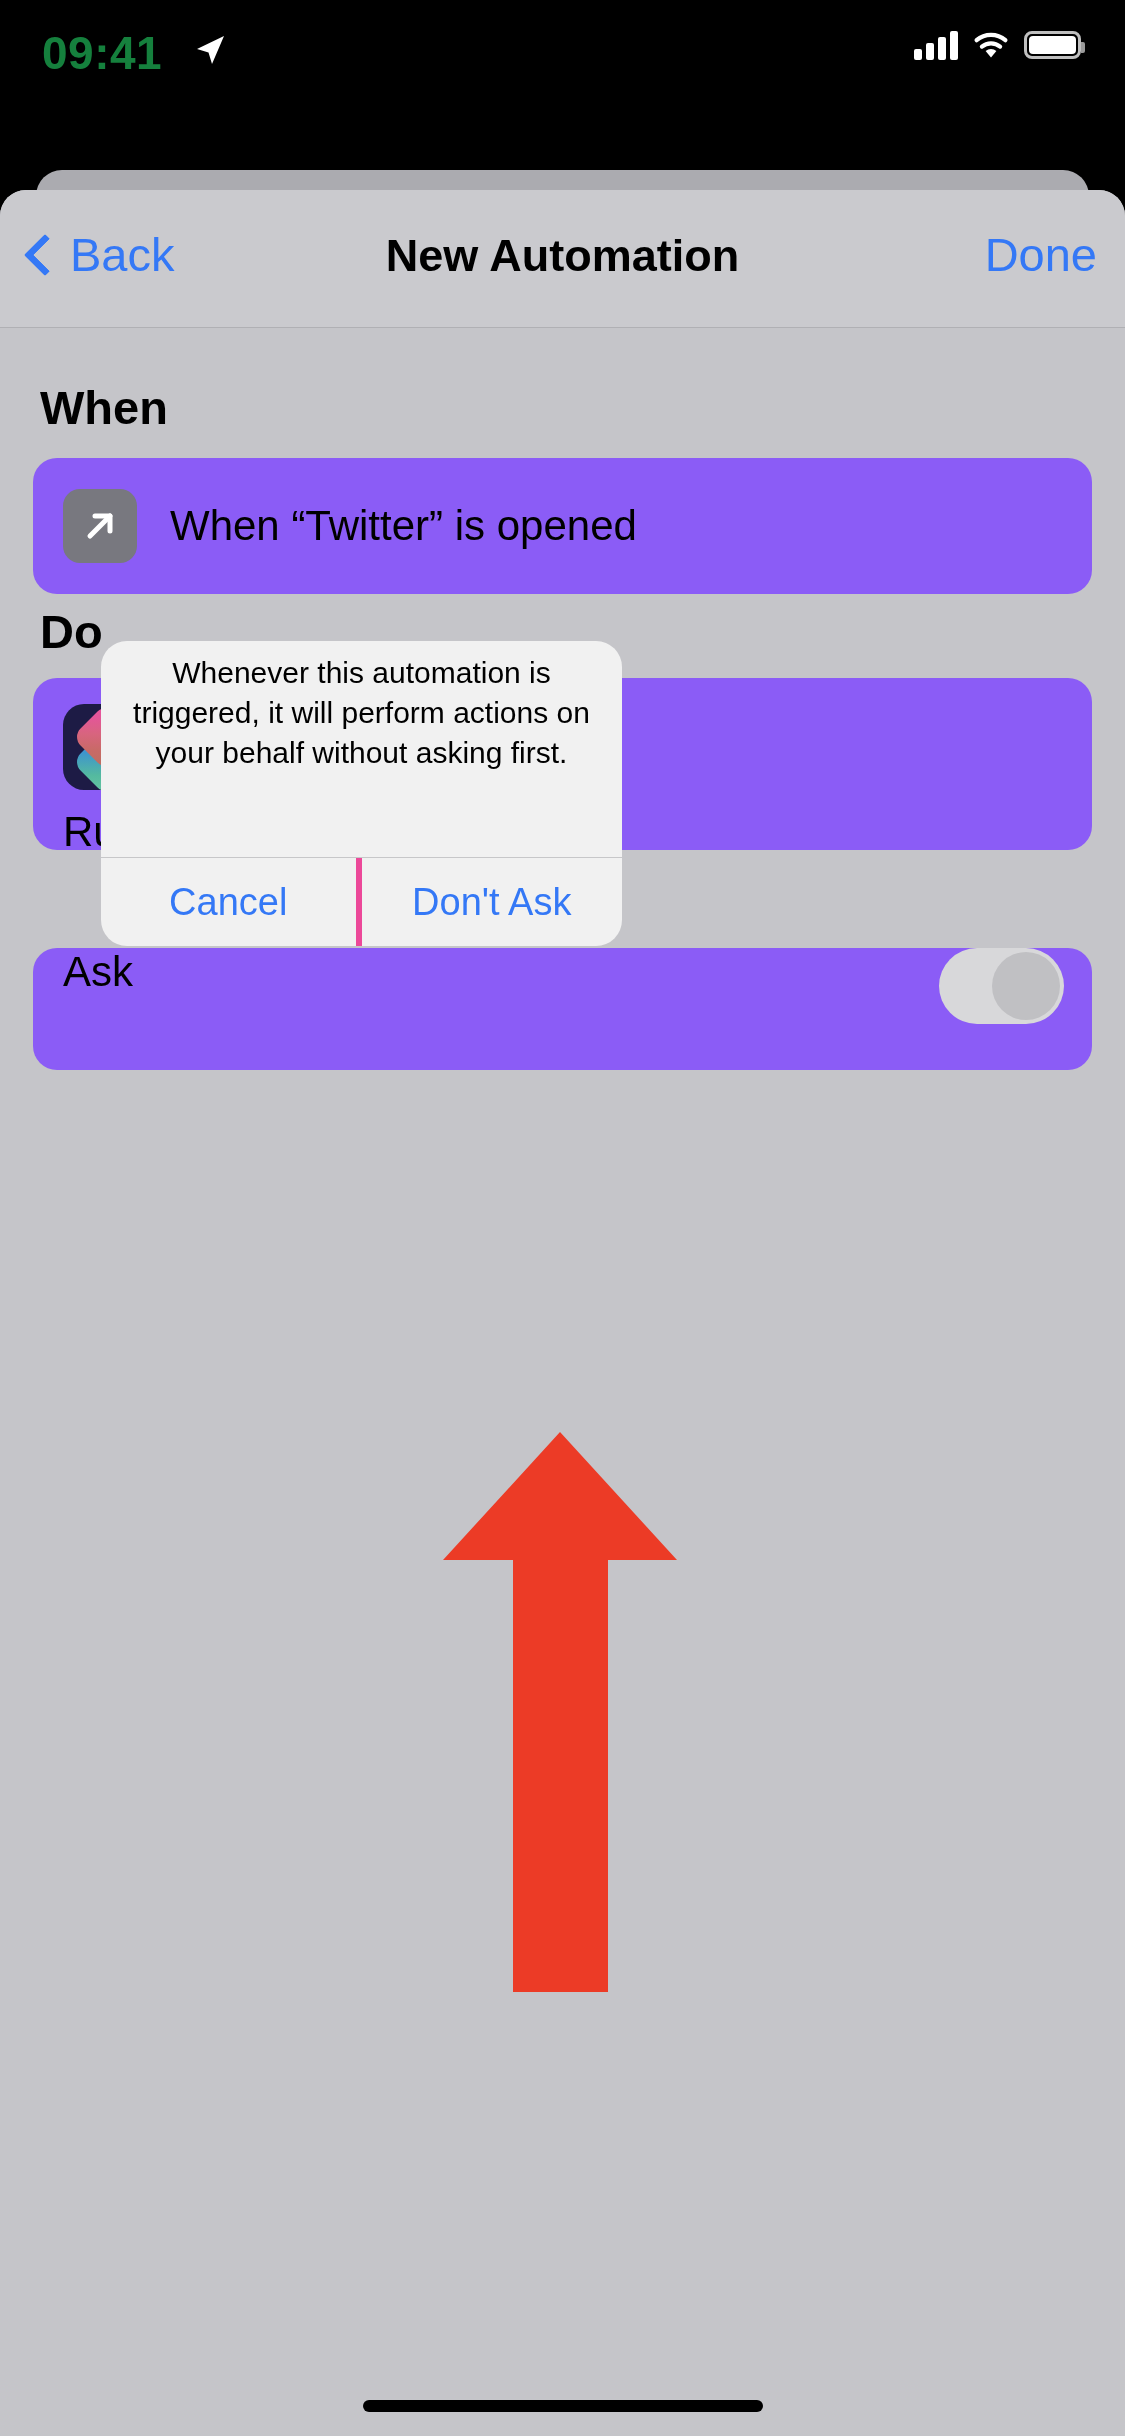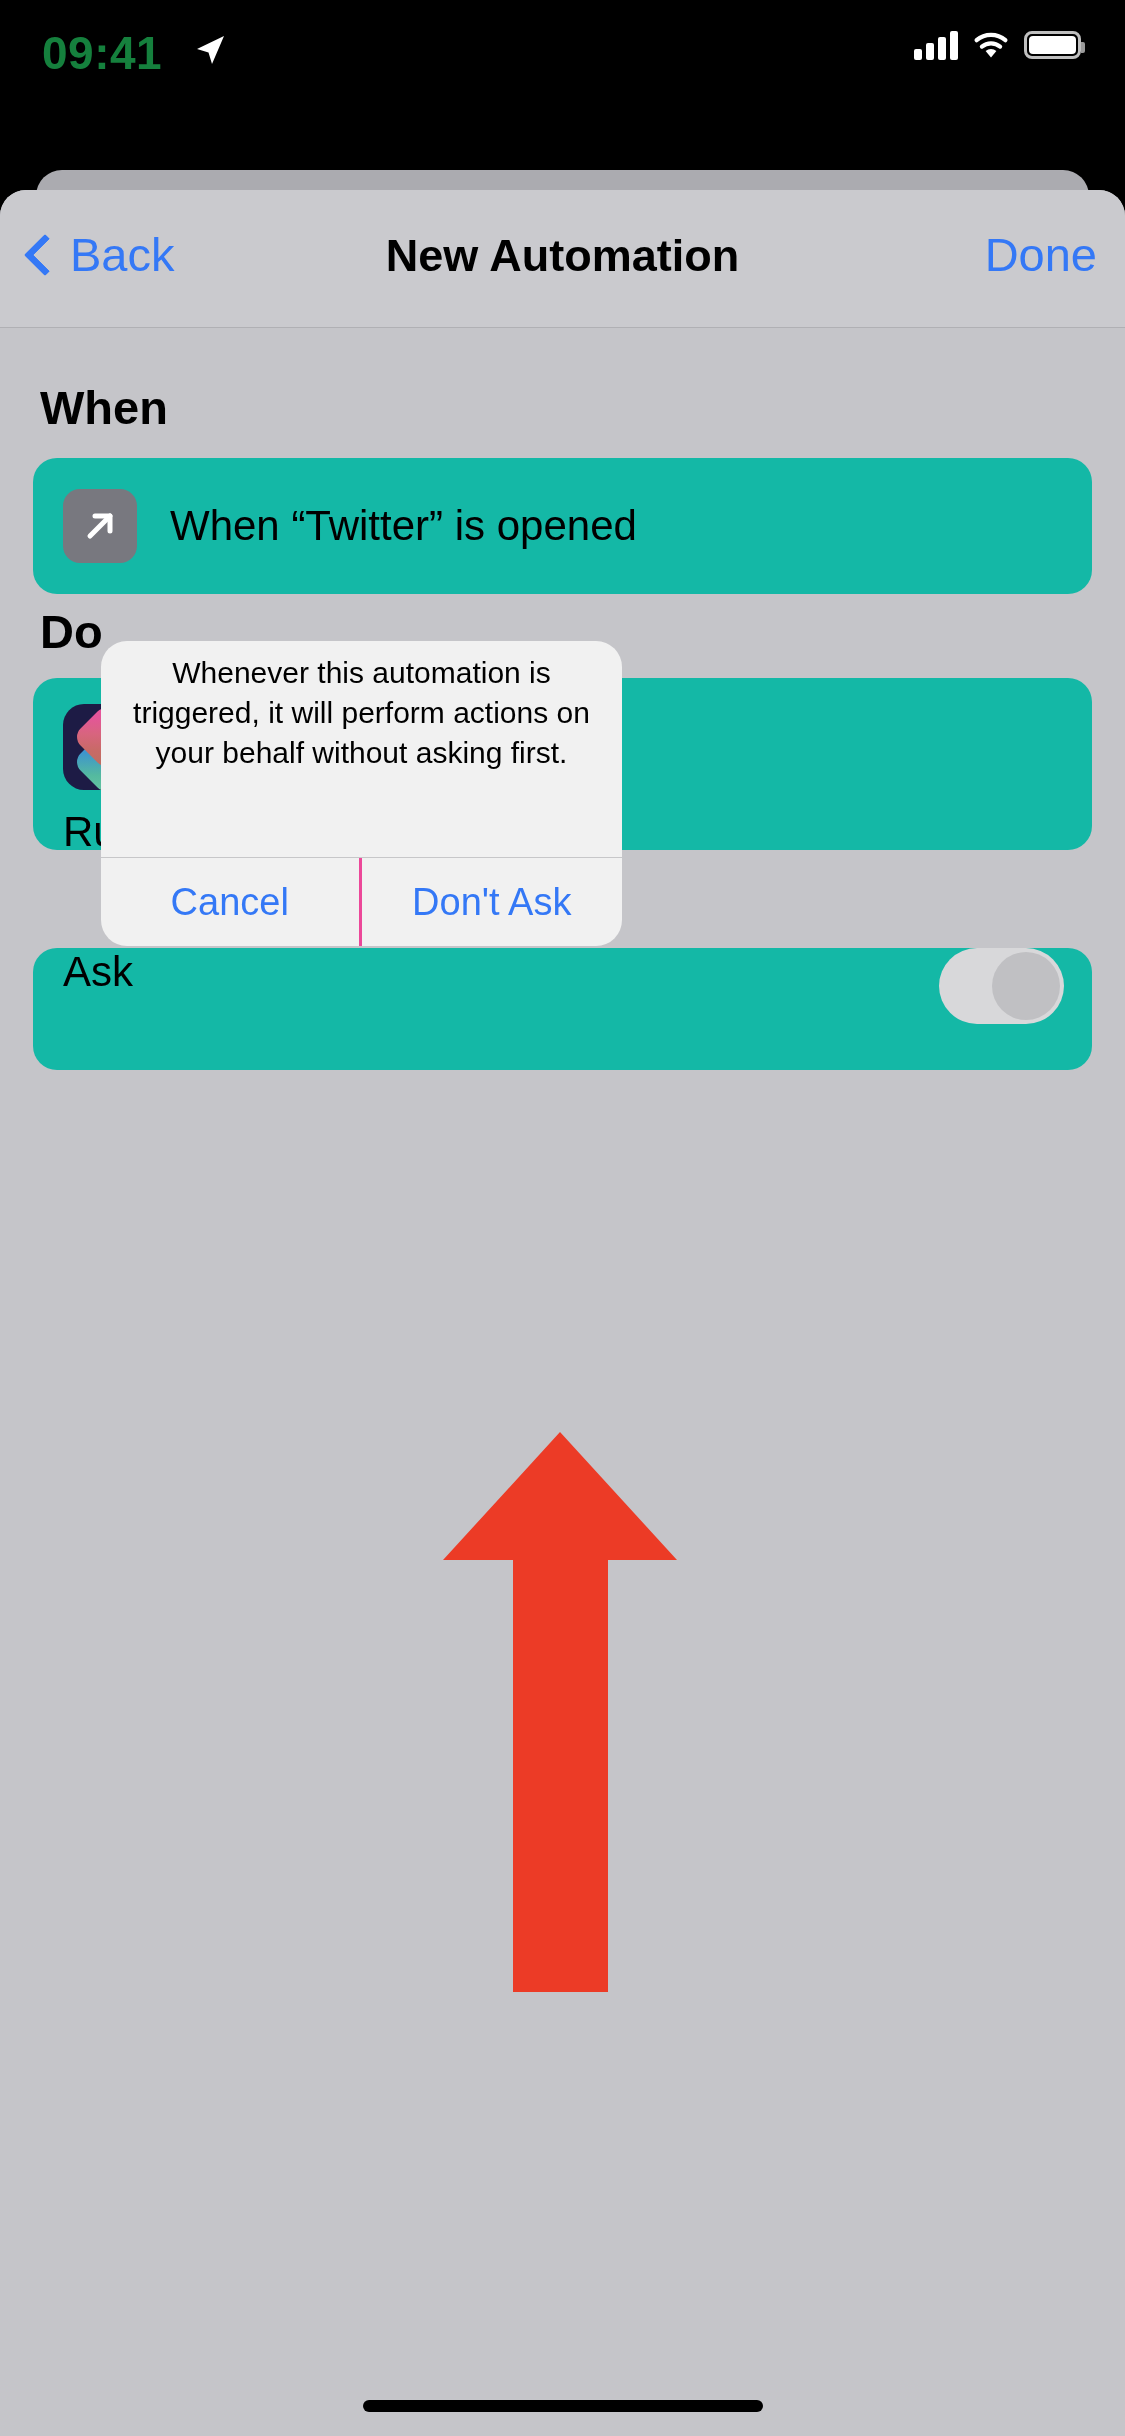--- a/index.html
+++ b/index.html
@@ -106,21 +106,21 @@
   #content { position:relative; background:#c5c5c9; height:2110px; }
   .section-header {
     font-size:47px; font-weight:700; color:#000;
     padding-left:40px;
   }
   #when-header { position:absolute; top:52px; }
   #do-header   { position:absolute; top:276px; }
 
   .card {
     position:absolute; left:33px; width:1059px;
-    background:#14b8a6;
+    background:#8b5cf6;
     border-radius:24px;
   }
   #trigger-card {
     top:130px; height:136px;
     display:flex; align-items:center;
   }
   #trigger-icon {
     width:74px; height:74px; margin-left:30px;
     background:#78787f; border-radius:17px;
     display:flex; align-items:center; justify-content:center;
@@ -207,21 +207,21 @@
     position:absolute; left:0; bottom:0;
     width:521px; height:89px;
     display:flex;
     border-top:1px solid #c7c7c9;
   }
   .alert-btn {
     flex:1 1 50%;
     display:flex; align-items:center; justify-content:center;
     font-size:38px; color:#3478f6;
   }
-  .alert-btn.first { border-right:3px solid #ec4899; }
+  .alert-btn.first { border-right:6px solid #ec4899; }
 
   
   #red-arrow {
     position:absolute; left:425px; top:1432px;
     width:270px; height:560px;
   }
 </style>
 </head>
 <body>
 

